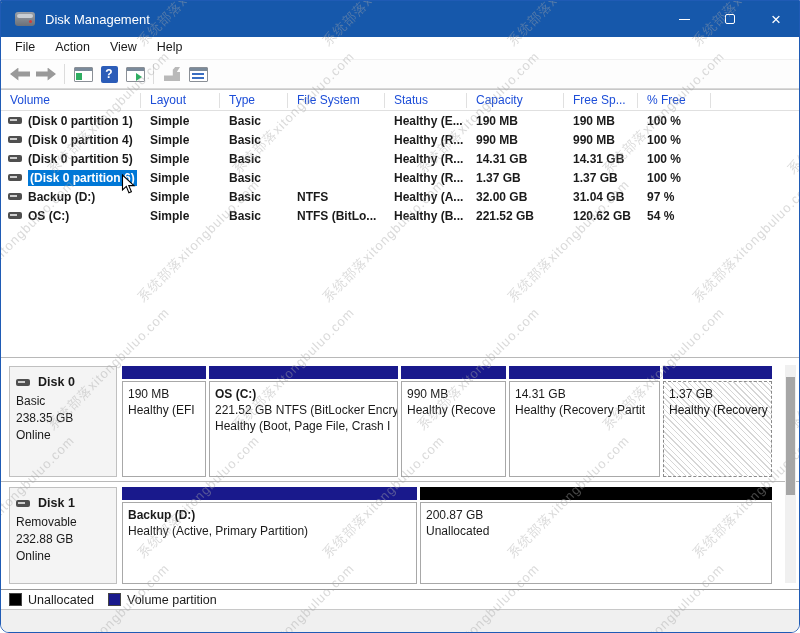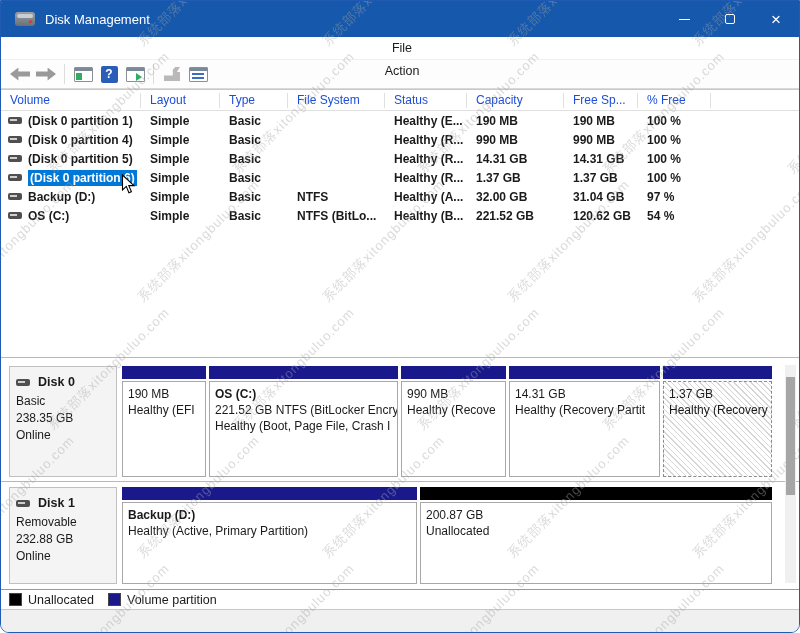--- a/index.html
+++ b/index.html
@@ -12,21 +12,21 @@
   .app-icon::after { content:""; position:absolute; right:3px; bottom:3px; width:3px; height:3px; border-radius:50%; background:#d23b3b; }
   .app-icon::before { content:""; position:absolute; left:2px; top:2px; right:2px; height:4px; background:#c9ced4; border-radius:2px; }
   .title { font-size:13px; }
   .win-controls { margin-left:auto; display:flex; height:36px; }
   .wc { width:46px; height:36px; display:flex; align-items:center; justify-content:center; cursor:default; }
   .min-glyph { width:11px; height:1px; background:#fff; }
   .max-glyph { width:10px; height:10px; border:1px solid #fff; border-radius:2px; }
   .close-glyph { color:#fff; font-size:17px; line-height:1; }
 
   
-  .menubar { height:23px; background:#fff; display:flex; align-items:center; padding-left:4px; border-bottom:1px solid #f0f0f0;flex-direction:column; }
+  .menubar { height:23px; background:#fff; display:flex; align-items:flex-end; padding-left:4px; border-bottom:1px solid #f0f0f0; }
   .menu-item { font-size:12.5px; color:#1a1a1a; padding:0 10px; line-height:23px; }
 
   
   .toolbar { height:29px; background:#fdfdfd; display:flex; align-items:center; padding-left:6px; border-bottom:1px solid #d9d9d9; }
   .tb-sep { width:1px; height:20px; background:#dcdcdc; margin:0 5px; }
   .tb-btn { width:26px; height:24px; display:flex; align-items:center; justify-content:center; }
   .arrow { width:20px; height:13px; background:#9a9a9a; }
   .arrow.left  { clip-path:polygon(0 50%, 42% 0, 42% 30%, 100% 30%, 100% 70%, 42% 70%, 42% 100%); }
   .arrow.right { clip-path:polygon(100% 50%, 58% 0, 58% 30%, 0 30%, 0 70%, 58% 70%, 58% 100%); }
   .mini-window { width:19px; height:15px; border:1px solid #8a8f96; background:#fff; position:relative; border-radius:1px; }

